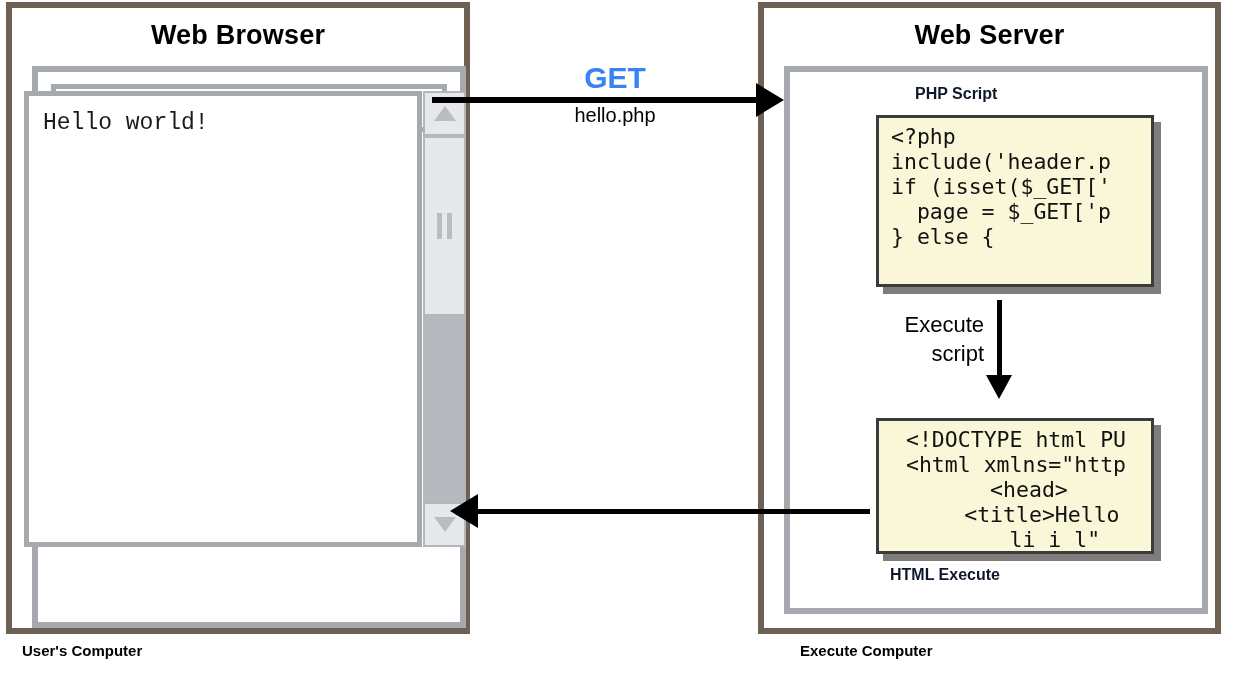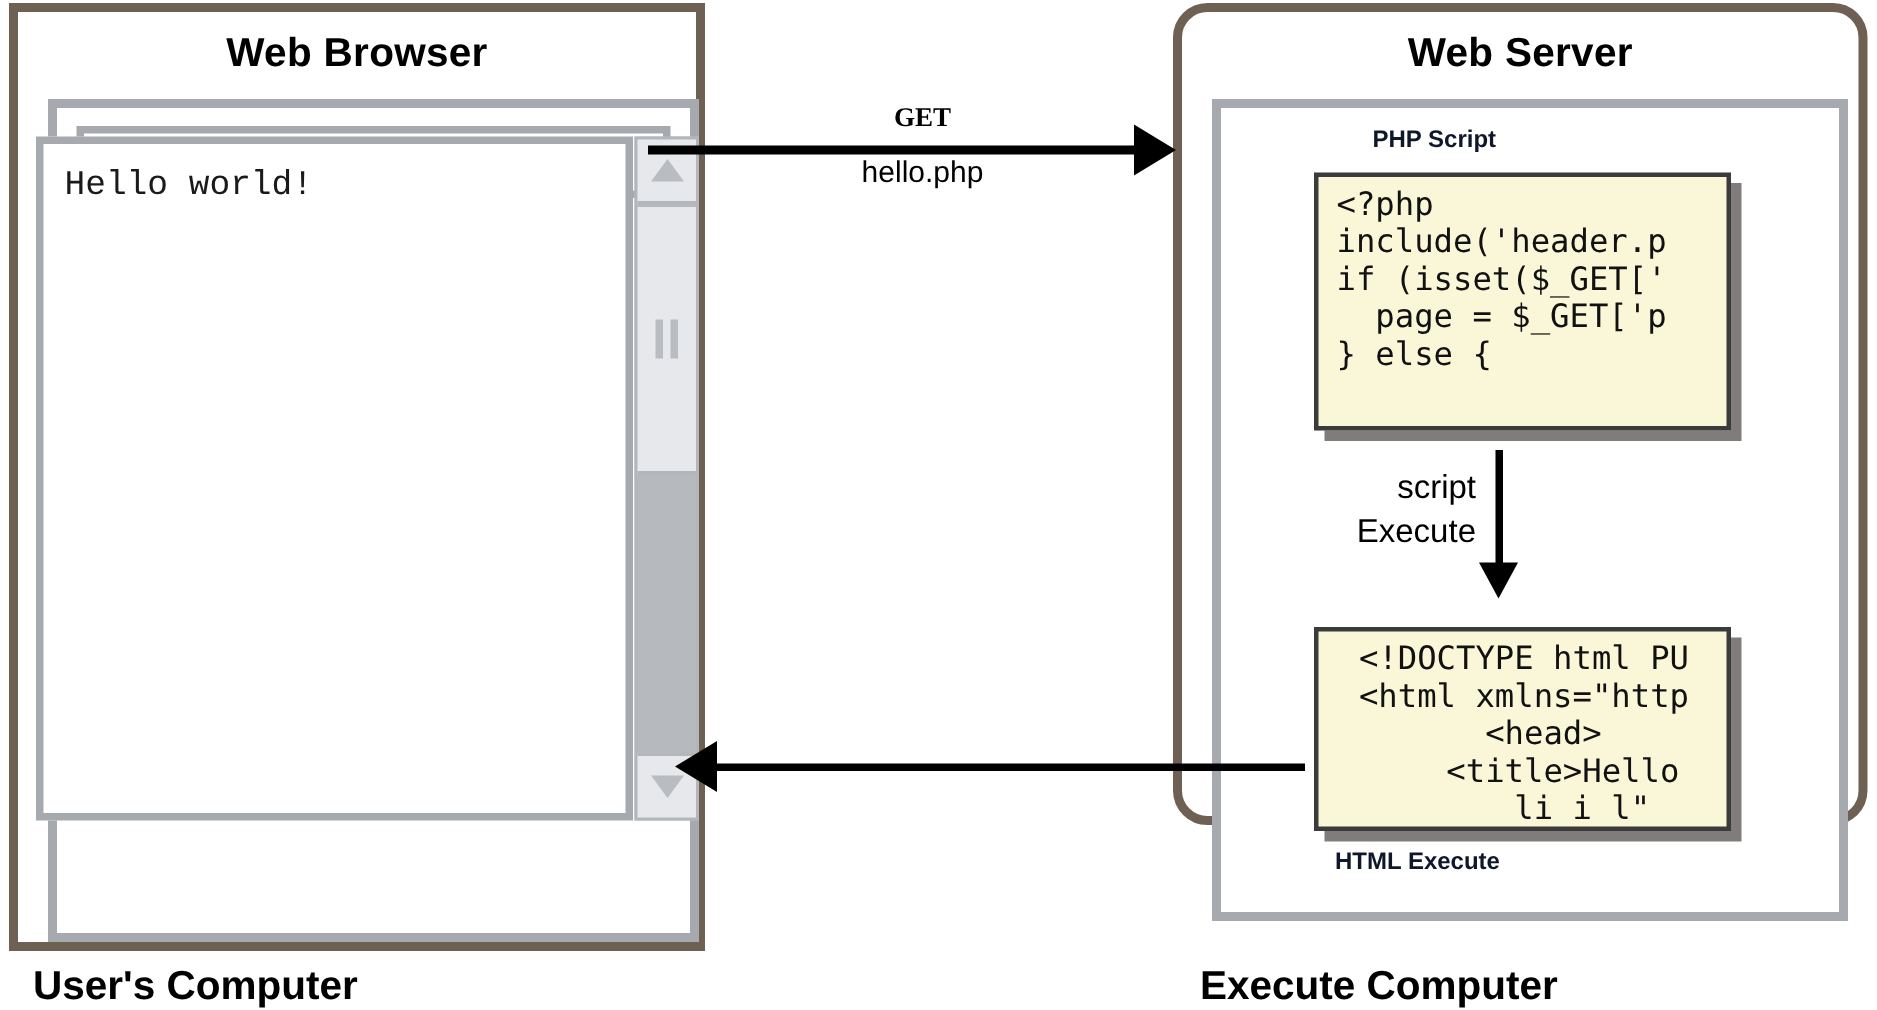--- a/index.html
+++ b/index.html
@@ -17,36 +17,36 @@
 
   
   .machine {
     position: absolute;
     background: #ffffff;
     border: 6px solid #6e6154;
     box-sizing: border-box;
     padding-left: 16px;
   }
   #user-machine  { left: 6px;   top: 2px; width: 464px; height: 632px; }
-  #server-machine{ left: 782px; top: 2px; width: 463px; height: 548px; border-radius: 23px; }
+  #server-machine{ left: 758px; top: 2px; width: 463px; height: 632px; }
 
   .machine-title {
     position: absolute;
     left: 0; right: 0;
     top: 12px;
     text-align: center;
     font-size: 27px;
     font-weight: bold;
     color: #000;
     letter-spacing: .2px;
   }
 
   .machine-caption {
     position: absolute;
-    font-size: 27px;
+    font-size: 15px;
     font-weight: bold;
     color: #000;
   }
   #user-caption   { left: 22px;  top: 642px; }
   #server-caption { left: 800px; top: 642px; }
 
   
   #browser-window {
     position: absolute;
     left: 20px;
@@ -223,25 +223,24 @@
   #get-arrow-head  { left: 756px; top: 83px; }
   #get-label {
     position: absolute;
     left: 520px;
     top: 62px;
     width: 190px;
     text-align: center;
   }
   #get-label .lbl-main {
     display: block;
-    font-size: 18px;
+    font-size: 30px;
     font-weight: bold;
-    color: #000000;
+    color: #3b82f6;
     line-height: 32px;
-    font-family: Liberation Serif, serif;
   }
   #get-label .lbl-sub {
     display: block;
     font-size: 20px;
     color: #000000;
     line-height: 30px;
     margin-top: 6px;
   }
 
   #return-arrow-line { left: 470px; top: 509px; width: 400px; height: 5px; }
@@ -324,15 +323,15 @@
   <span class="lbl-main">GET</span>
   <span class="lbl-sub">hello.php</span>
 </div>
 
 <div class="arrow-line" id="return-arrow-line"></div>
 <div class="arrow-head left" id="return-arrow-head"></div>
 
 <div class="arrow-line" id="exec-arrow-line"></div>
 <div class="arrow-head down" id="exec-arrow-head"></div>
 <div id="exec-label">
+  <span>Execute</span>
   <span>script</span>
-  <span>Execute</span>
 </div>
 
 </body></html>

